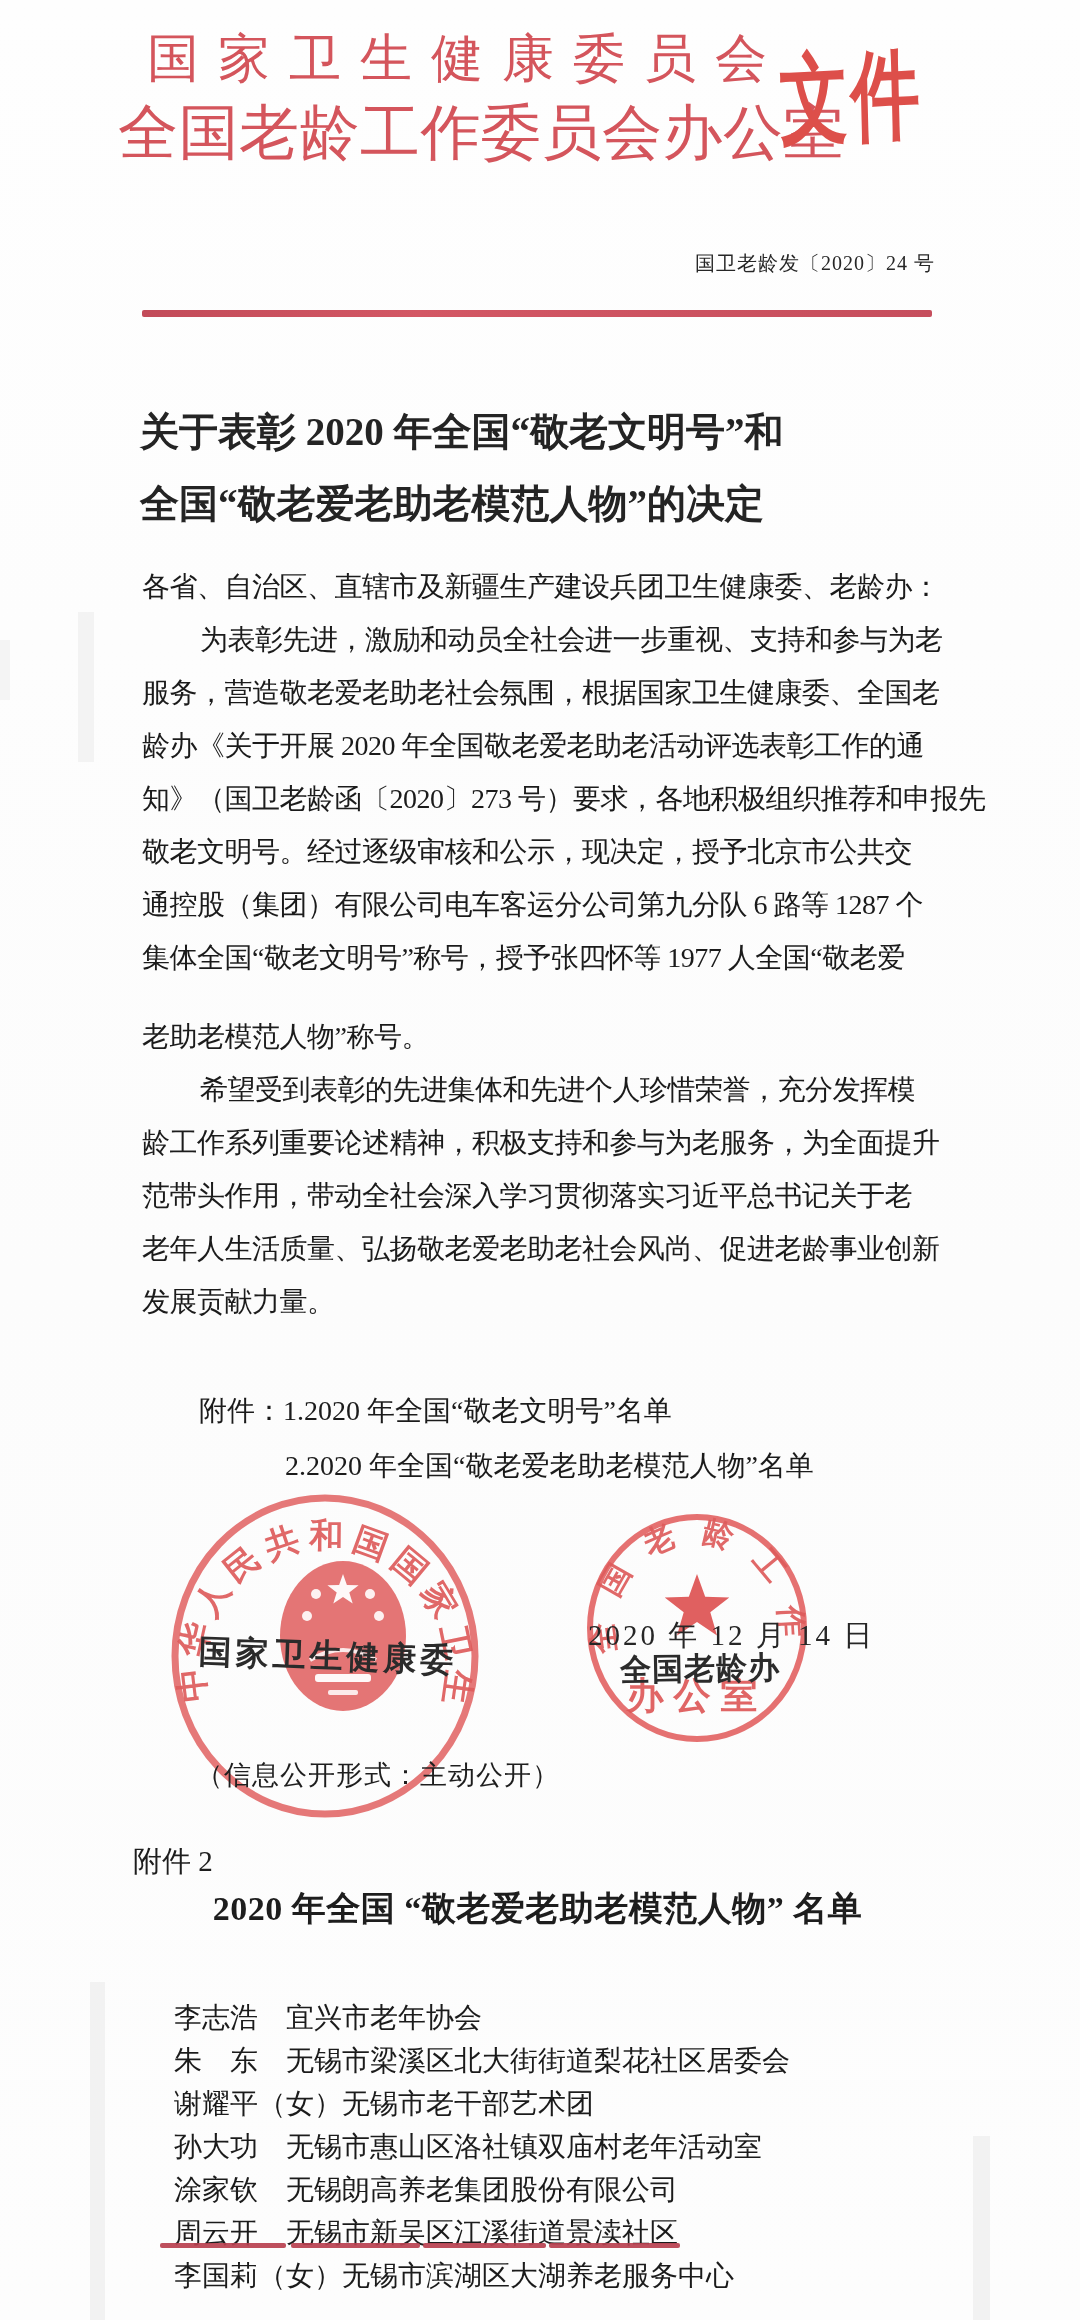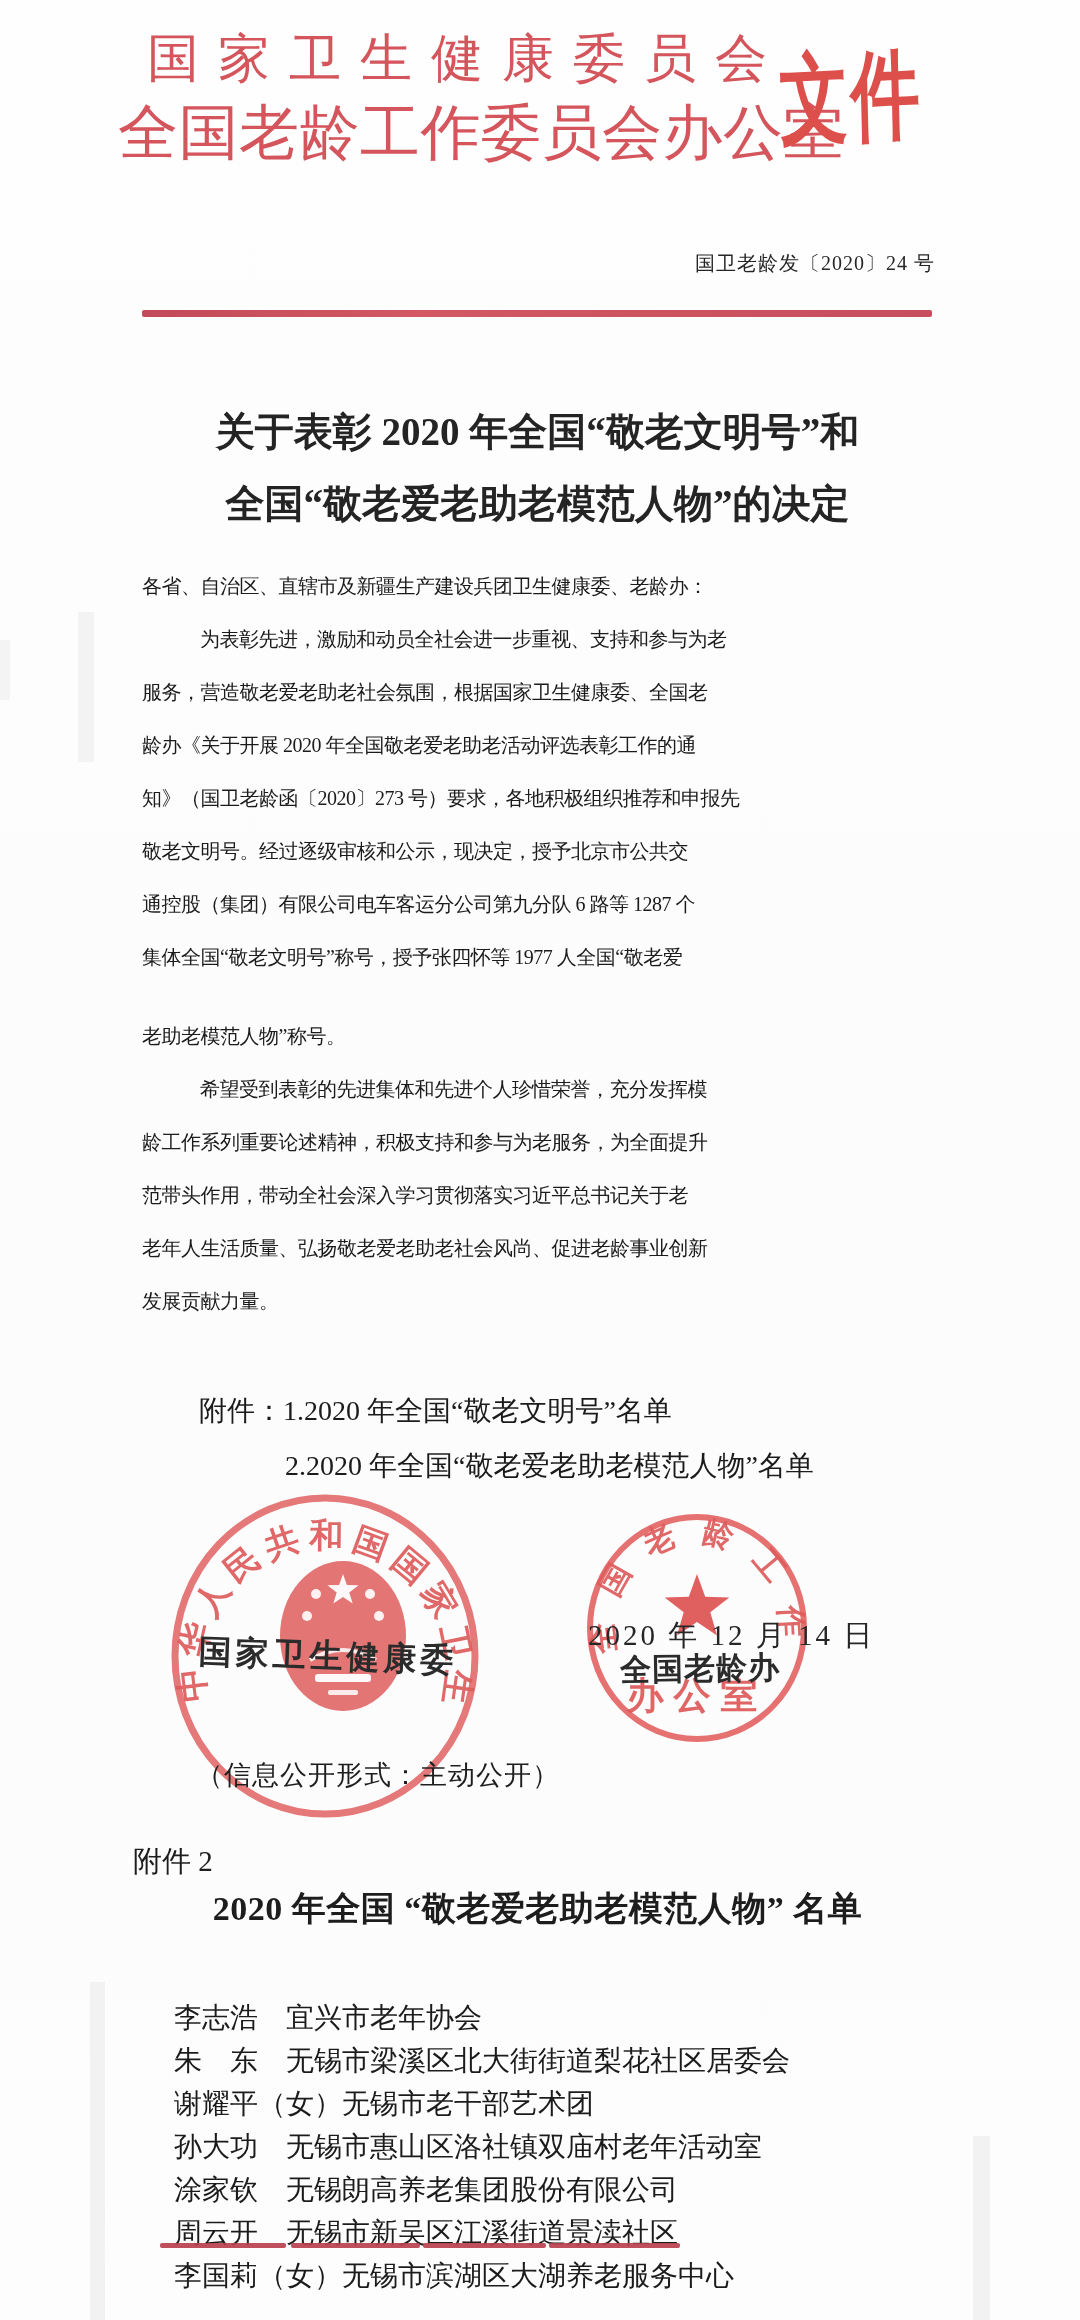--- a/index.html
+++ b/index.html
@@ -15,24 +15,24 @@
   .doctype {
     position:absolute; left:778px; top:36px; font-size:98px; font-weight:700;
     color:#dd4f4a; transform:scaleX(0.70) rotate(-2deg); transform-origin:left top;
     letter-spacing:4px; white-space:nowrap;
   }
   .docnum { position:absolute; left:140px; width:795px; top:250px; text-align:right;
             font-size:20px; letter-spacing:1px; color:#262626; white-space:nowrap; }
   .redline { position:absolute; left:142px; top:310px; width:790px; height:7px;
              background:linear-gradient(90deg,#c24b59,#d35764 35%,#c64e5d); border-radius:2px; }
   
-  .title { position:absolute; left:140px; top:396px; width:795px; text-align:center;
+  .title { position:absolute; left:140px; top:396px; width:795px; text-align:left;
            font-weight:700; font-size:39px; line-height:72px; color:#242424; white-space:nowrap; }
   
-  .body-text { position:absolute; left:142px; top:560px; width:805px; font-size:20px;
+  .body-text { position:absolute; left:142px; top:560px; width:805px; font-size:28px;
                letter-spacing:-0.5px; color:#1b1b1b; }
   .bline { height:53px; line-height:53px; white-space:nowrap; }
   .indent { padding-left:58px; }
   .gap { margin-top:26px; }
   
   .attach { position:absolute; left:199px; top:1383px; font-size:28px; color:#1b1b1b; }
   .al { height:55px; line-height:55px; white-space:nowrap; }
   .al2 { padding-left:86px; }
   
   .seal-svg { position:absolute; }

